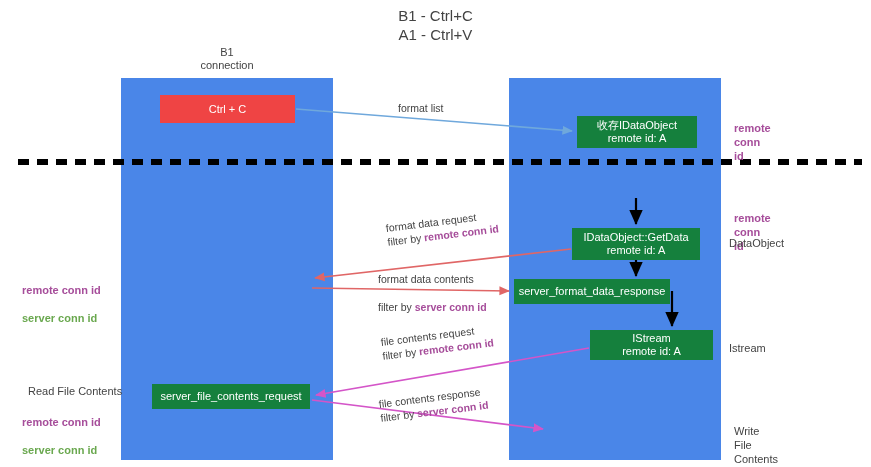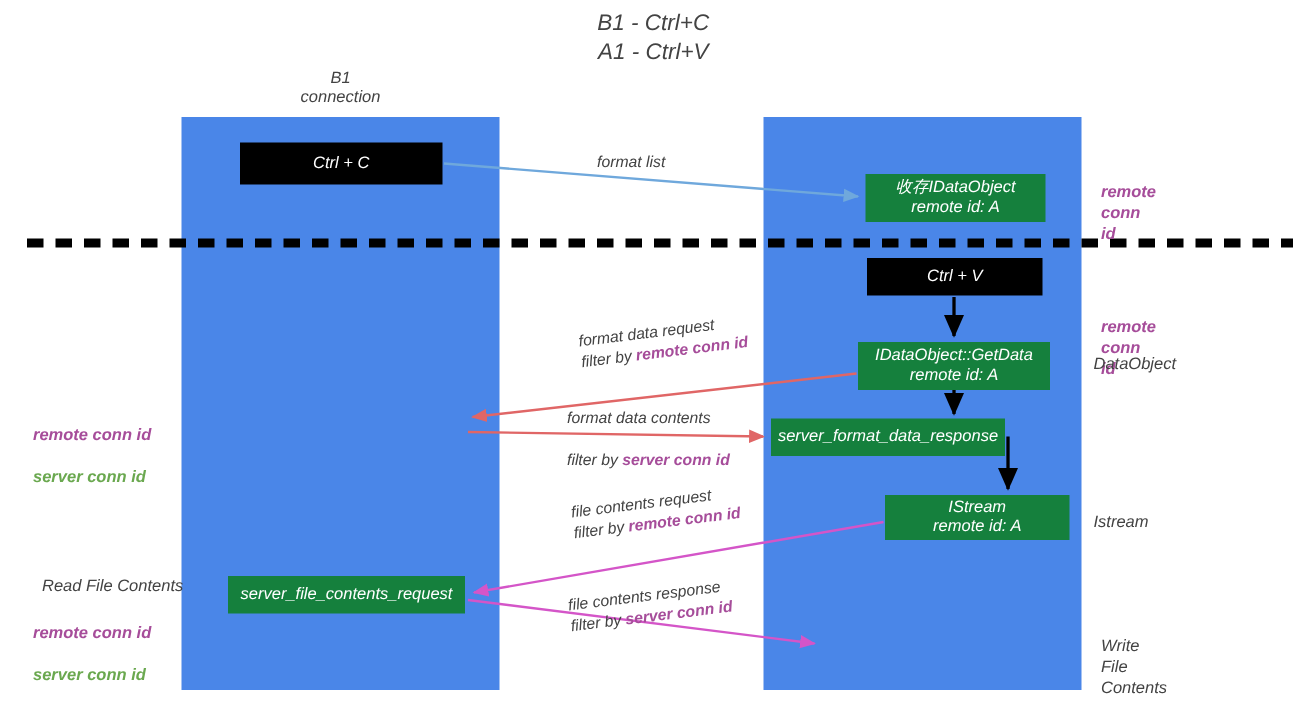--- a/index.html
+++ b/index.html
@@ -2,21 +2,21 @@
 <html><head>
 <meta charset="utf-8">
 <style>
   html,body{margin:0;padding:0;}
   body{
     width:871px;height:467px;
     background:#ffffff;
     font-family:"Liberation Sans","DejaVu Sans",sans-serif;
     overflow:hidden;
   }
-  #stage{position:relative;width:714px;height:467px;font-style:italic;}
+  #stage{position:relative;width:714px;height:467px;}
 
   
   .lane{position:absolute;background:#4a86e8;}
   #lane-b1{left:121px;top:78px;width:212px;height:382px;}
   #lane-a1{left:509px;top:78px;width:212px;height:382px;}
 
   
   #diagram-title{
     position:absolute;left:0;top:6px;width:871px;
     text-align:center;font-size:15px;color:#434343;line-height:19px;
@@ -29,21 +29,21 @@
   #head-b1{left:121px;top:46px;}
   #head-a1{left:509px;top:46px;}
 
   
   .node{
     position:absolute;box-sizing:border-box;
     display:flex;align-items:center;justify-content:center;
     text-align:center;color:#ffffff;font-size:11px;line-height:13px;
     white-space:pre-line;padding:2px 4px;
   }
-  .green{background:#000000;}
+  .green{background:#ef4444;}
   .orange{background:#15803d;}
 
   #node-ctrlc{left:160px;top:95px;width:135px;height:28px;}
   #node-idataobject{left:577px;top:116px;width:120px;height:32px;}
   #node-ctrlv{left:578px;top:172px;width:117px;height:25px;}
   #node-getdata{left:572px;top:228px;width:128px;height:32px;}
   #node-sfdreq{left:152px;top:268px;width:158px;height:25px;}
   #node-sfdresp{left:514px;top:279px;width:156px;height:25px;}
   #node-istream{left:590px;top:330px;width:123px;height:30px;}
   #node-sfcreq{left:152px;top:384px;width:158px;height:25px;}
@@ -120,21 +120,20 @@
     <path d="M636,260 L636,276" stroke="#000000" stroke-width="2.2" fill="none" marker-end="url(#ah-black)"></path>
 
     <path d="M589,348 L316,395" stroke="#d455c8" stroke-width="1.6" fill="none" marker-end="url(#ah-magenta)"></path>
 
     <path d="M312,400 L543,429" stroke="#d455c8" stroke-width="1.6" fill="none" marker-end="url(#ah-magenta)"></path>
   </svg>
 
   <div class="node green" id="node-ctrlc">Ctrl + C</div>
   <div class="node orange" id="node-idataobject">收存IDataObject
 remote id: A</div>
-  <div class="node green" id="node-ctrlv">Ctrl + V</div>
   <div class="node orange" id="node-getdata">IDataObject::GetData
 remote id: A</div>
   <div class="node orange" id="node-sfdresp">server_format_data_response</div>
   <div class="node orange" id="node-istream">IStream
 remote id: A</div>
   <div class="node orange" id="node-sfcreq">server_file_contents_request</div>
 
   <div class="edge-label" id="lbl-formatlist">
     <span>format list</span>
   </div>

